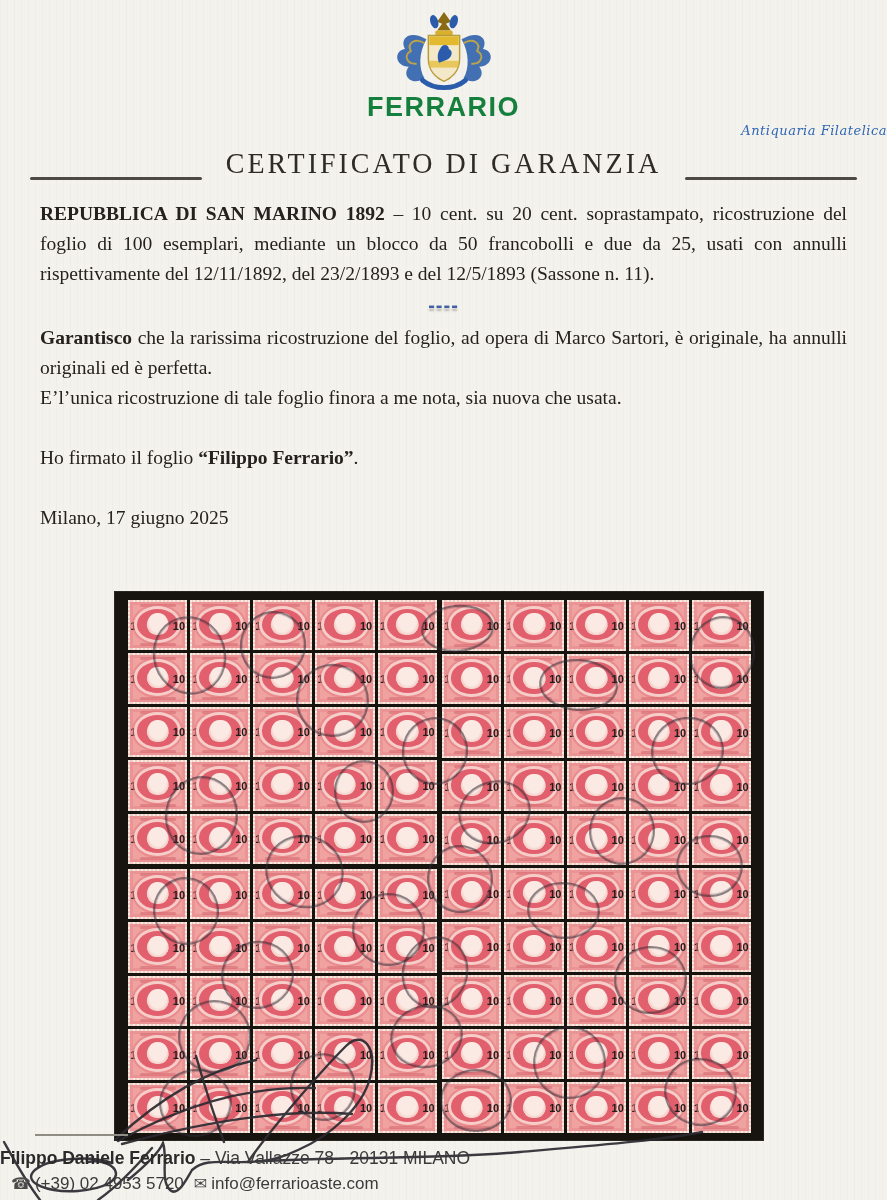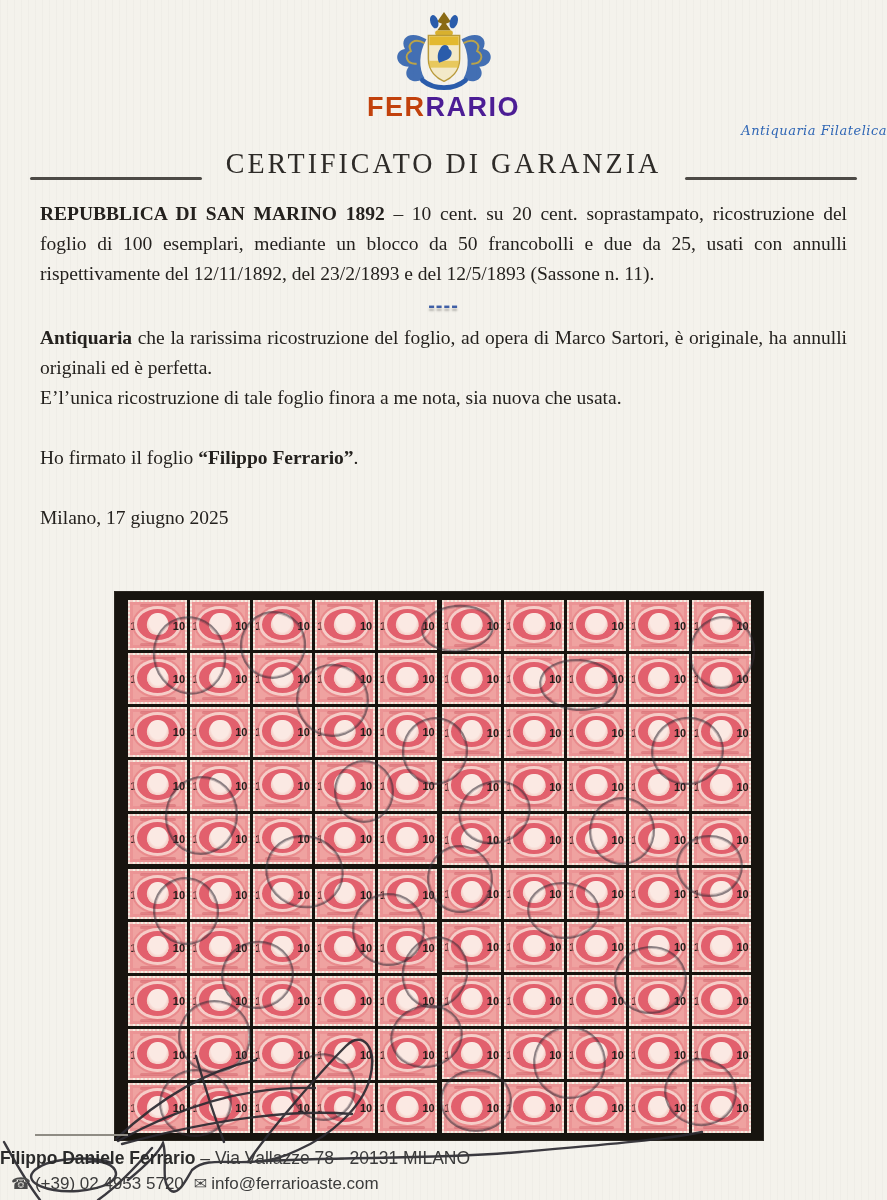--- a/index.html
+++ b/index.html
@@ -7,22 +7,22 @@
     width:887px;height:1200px;position:relative;overflow:hidden;
     background:#f4f2ec;
     background-image:repeating-linear-gradient(90deg, rgba(0,0,0,.018) 0 1px, rgba(255,255,255,0) 1px 7px);
     font-family:"Liberation Serif", serif;
     color:#24211e;
   }
   
   .logo-wrap{position:absolute;left:0;top:10px;width:100%;text-align:center;}
   .crest{display:block;margin:0 auto;width:118px;height:84px;}
   .wordmark{font-family:"Liberation Sans", sans-serif;font-weight:bold;font-size:27px;letter-spacing:1.5px;line-height:1;}
-  .wm-gold{color:#c2410c;}
-  .wm-blue{color:#4c1d95;}
+  .wm-gold{color:#15803d;}
+  .wm-blue{color:#15803d;}
   .tagline{font-family:"DejaVu Serif", serif;font-style:italic;font-size:13px;color:#2f66b5;margin-top:2px;letter-spacing:.5px;text-align:right;}
   
   .title-row{position:absolute;left:30px;right:30px;top:148px;display:flex;align-items:flex-end;}
   .title-rule{flex:1;height:3px;background:#4d4a46;border-radius:2px;}
   .title-text{margin:0 24px;font-size:28px;letter-spacing:3px;color:#2e2b28;white-space:nowrap;font-family:"Liberation Serif",serif;transform:scaleY(1.05);}
   
   .bodytext{position:absolute;left:40px;right:40px;top:199px;font-size:19.5px;line-height:30px;text-align:justify;}
   .bodytext b{font-weight:bold;}
   .sep-dashes{text-align:center;color:#3f5fa6;font-weight:bold;font-size:20px;letter-spacing:1px;line-height:18px;margin:7px 0 9px 0;text-shadow:0 3px 2px rgba(120,118,112,.45);font-family:"Liberation Sans",sans-serif;}
   .para{margin:0 0 30px 0;}
@@ -88,21 +88,21 @@
 
 <div class="title-row">
   <div class="title-rule"></div>
   <div class="title-text">CERTIFICATO DI GARANZIA</div>
   <div class="title-rule"></div>
 </div>
 
 <div class="bodytext">
   <p class="para tight"><b>REPUBBLICA DI SAN MARINO 1892</b><span> – 10 cent. su 20 cent. soprastampato, ricostruzione del foglio di 100 esemplari, mediante un blocco da 50 francobolli e due da 25, usati con annulli rispettivamente del 12/11/1892, del 23/2/1893 e del 12/5/1893 (Sassone n. 11).</span></p>
   <div class="sep-dashes">----</div>
-  <p class="para tight"><b>Antiquaria</b><span> che la rarissima ricostruzione del foglio, ad opera di Marco Sartori, è originale, ha annulli originali ed è perfetta.</span><br>
+  <p class="para tight"><b>Garantisco</b><span> che la rarissima ricostruzione del foglio, ad opera di Marco Sartori, è originale, ha annulli originali ed è perfetta.</span><br>
   <span>E’l’unica ricostruzione di tale foglio finora a me nota, sia nuova che usata.</span></p>
   <p class="para" style="margin-top:30px"><span>Ho firmato il foglio </span><b>“Filippo Ferrario”</b><span>.</span></p>
   <p class="para dateline">Milano, 17 giugno 2025</p>
 </div>
 
 <div class="sheet">
   <div class="sheet-inner">
     <div class="half">
       <div class="block">
           <div class="stamp">

